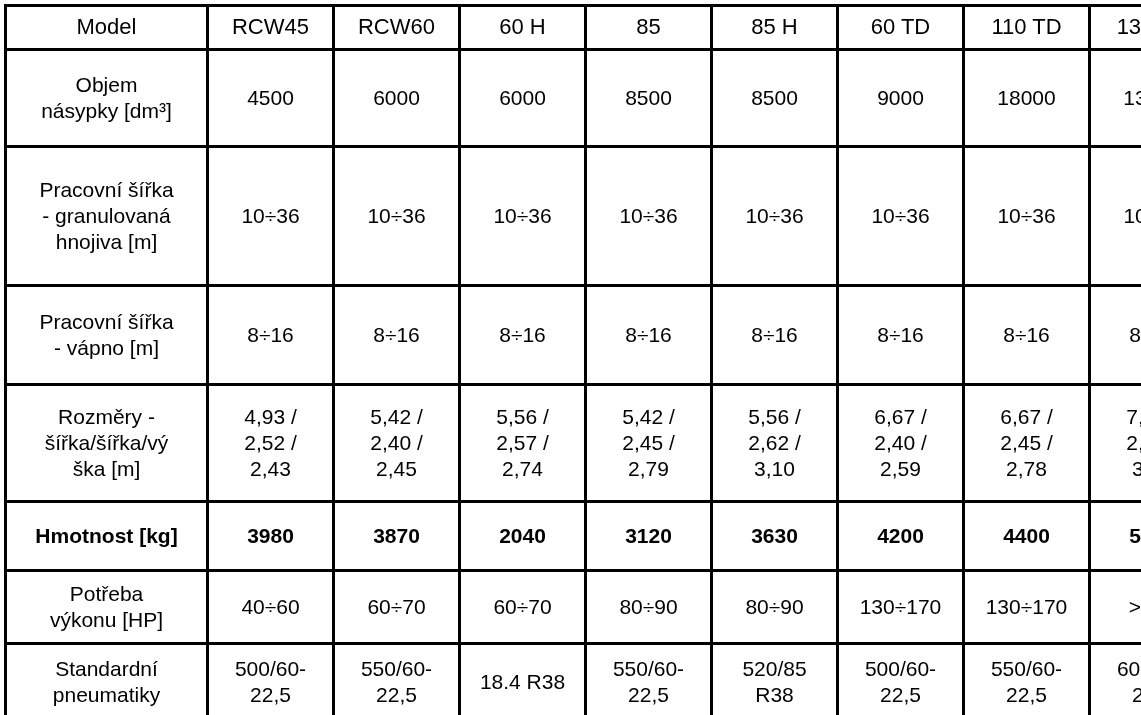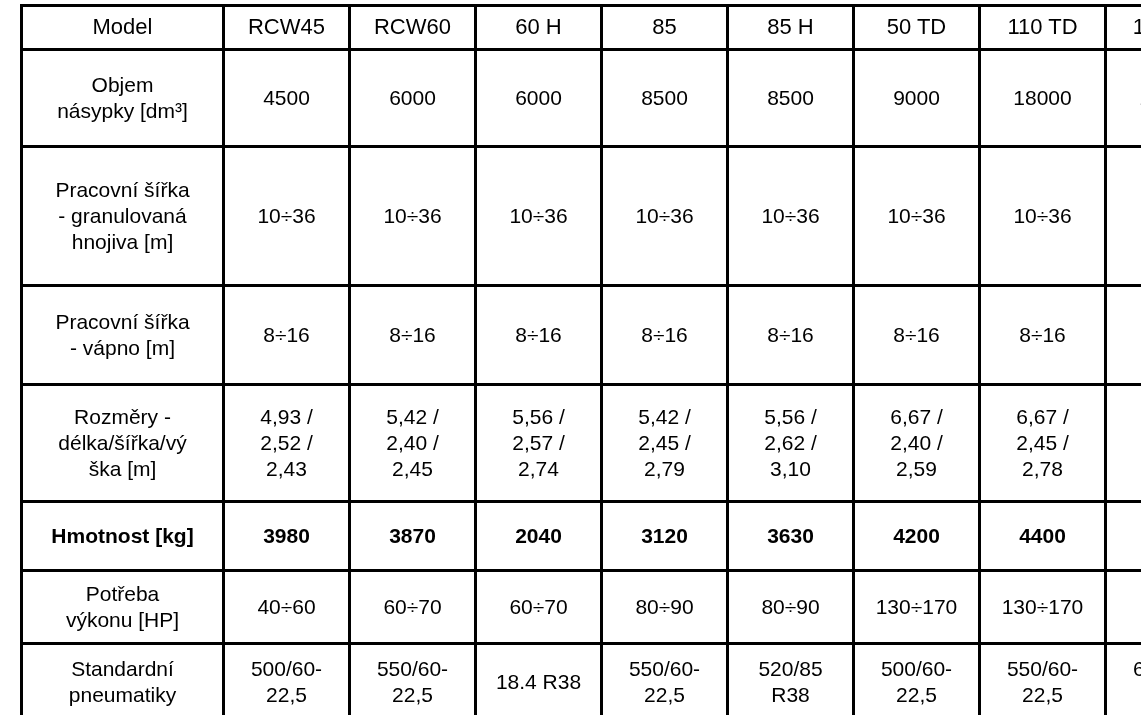--- a/index.html
+++ b/index.html
@@ -11,21 +11,21 @@
     width: 1141px;
     height: 715px;
     font-family: "Liberation Sans", sans-serif;
     color: #000000;
     overflow: hidden;
   }
   .spec-table-wrap {
     width: 1141px;
     height: 715px;
     box-sizing: border-box;
-    padding: 4px 4px 0 20px;
+    padding: 4px 4px 0 4px;
   }
   table.spec-table {
     border-collapse: collapse;
     width: 1133px;
     table-layout: fixed;
     background: #ffffff;
   }
   table.spec-table td {
     border: 3px solid #000000;
     text-align: center;
@@ -62,21 +62,21 @@
 <div class="spec-table-wrap">
   <table class="spec-table">
     <tbody>
       <tr class="header-row">
         <td class="rowlabel">Model</td>
         <td class="datacell">RCW45</td>
         <td class="datacell">RCW60</td>
         <td class="datacell">60 H</td>
         <td class="datacell">85</td>
         <td class="datacell">85 H</td>
-        <td class="datacell">50 TD</td>
+        <td class="datacell">60 TD</td>
         <td class="datacell">110 TD</td>
         <td class="datacell">130 TD</td>
       </tr>
 
       <tr class="r-objem">
         <td class="rowlabel multiline">Objem
 násypky [dm³]</td>
         <td class="datacell multiline">4500</td>
         <td class="datacell multiline">6000</td>
         <td class="datacell multiline">6000</td>
@@ -109,21 +109,21 @@
         <td class="datacell multiline">8÷16</td>
         <td class="datacell multiline">8÷16</td>
         <td class="datacell multiline">8÷16</td>
         <td class="datacell multiline">8÷16</td>
         <td class="datacell multiline">8÷16</td>
         <td class="datacell multiline">8÷16</td>
       </tr>
 
       <tr class="r-rozmery">
         <td class="rowlabel multiline">Rozměry -
-délka/šířka/vý
+šířka/šířka/vý
 ška [m]</td>
         <td class="datacell multiline">4,93 /
 2,52 /
 2,43</td>
         <td class="datacell multiline">5,42 /
 2,40 /
 2,45</td>
         <td class="datacell multiline">5,56 /
 2,57 /
 2,74</td>

